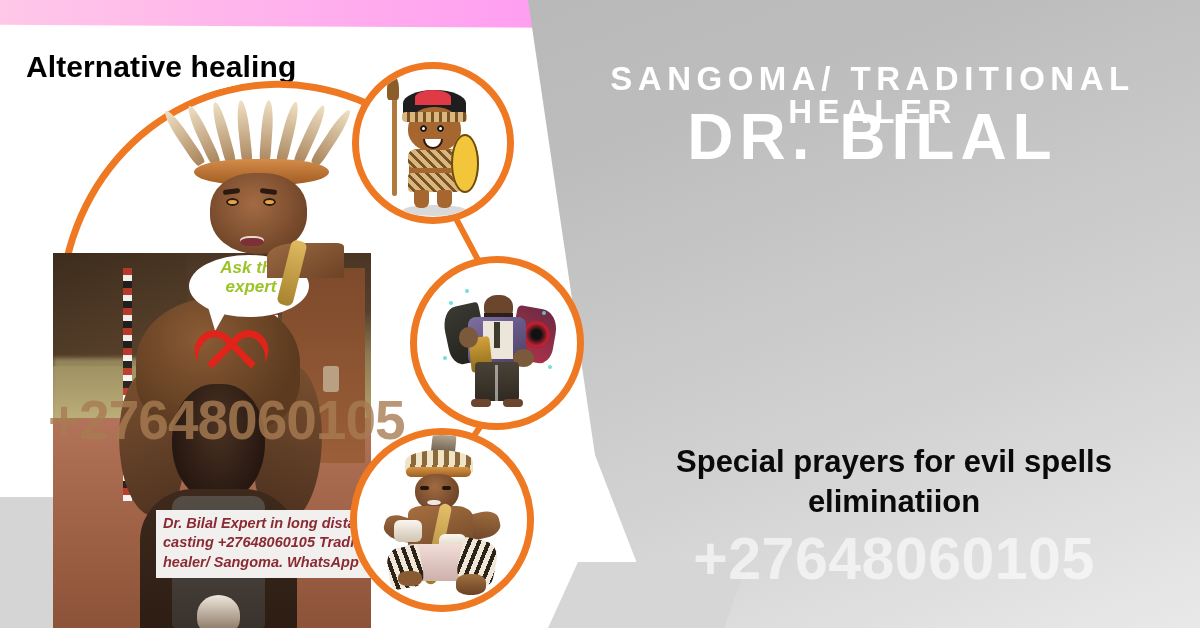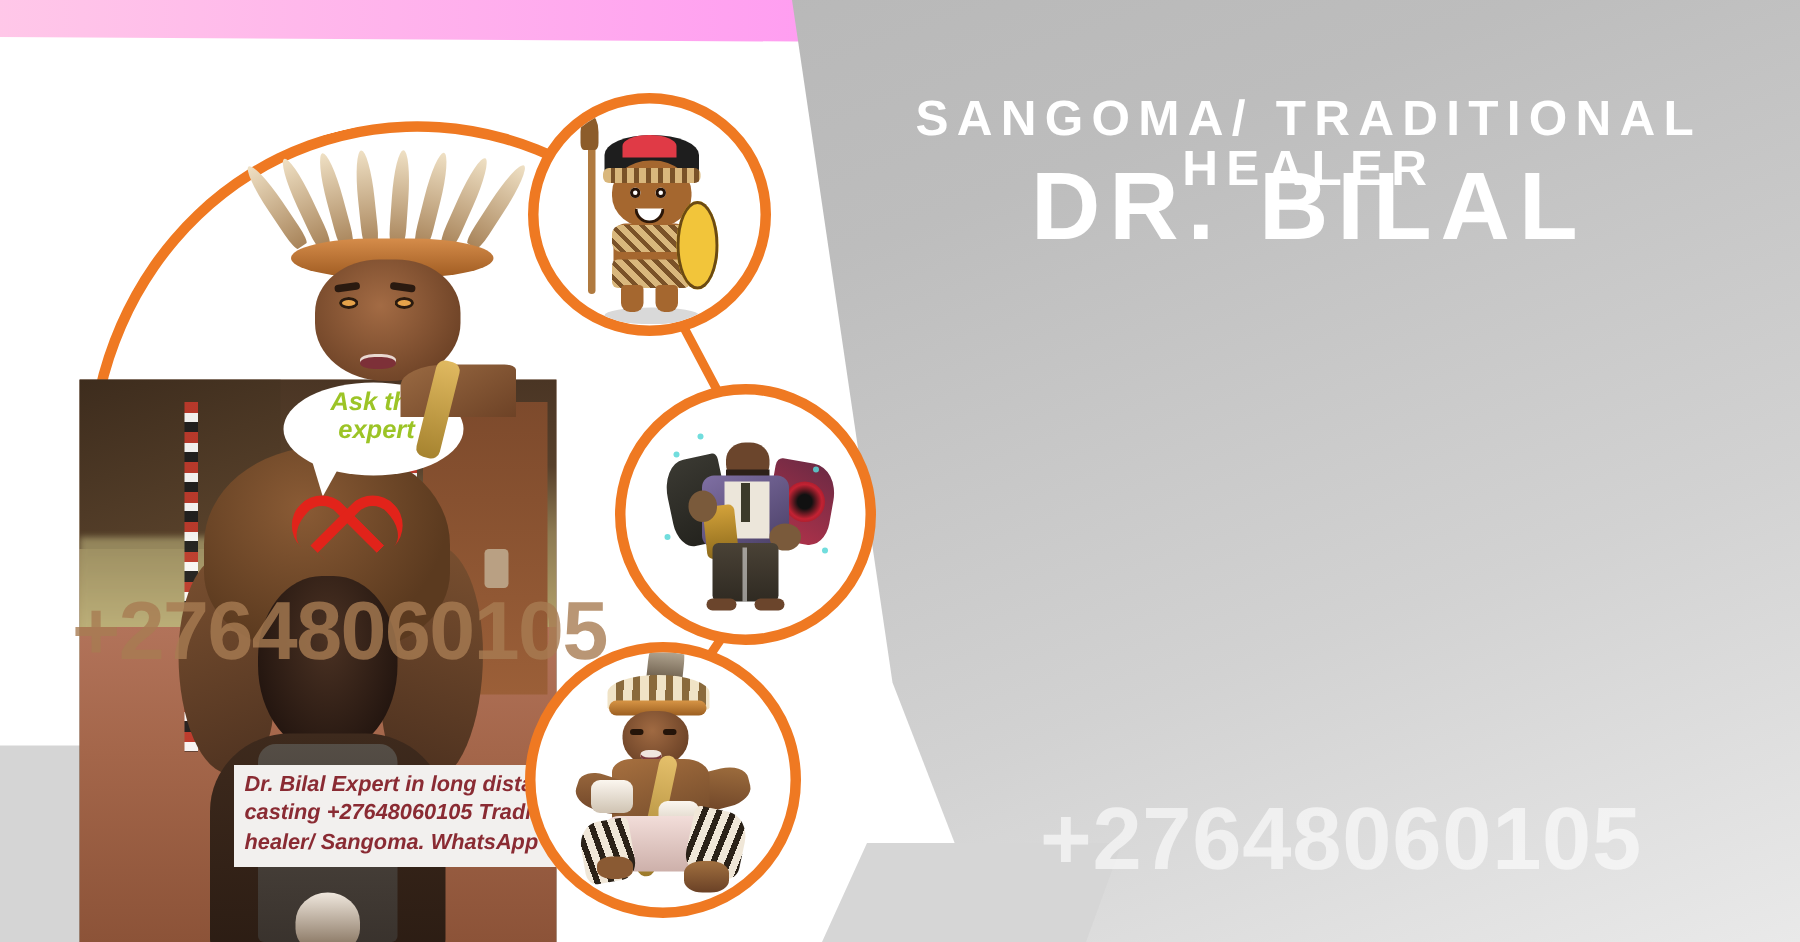--- a/index.html
+++ b/index.html
@@ -232,20 +232,21 @@
 <div id="poster">
 
   <div class="bar-pink"></div>
   <div class="bar-gray"></div>
   <div class="bar-orange-wide"></div>
 
   <div class="gray-panel"></div>
   <div class="gray-wedge-bottom"></div>
   <div class="gray-block-left"></div>
 
+  <div class="alt-heal">Alternative healing</div>
 
   <div class="big-arc"></div>
 
   <div class="connector" style="left:452px;top:208px;width:64px;transform:rotate(62deg);"></div>
   <div class="connector" style="left:484px;top:418px;width:60px;transform:rotate(124deg);"></div>
 
   <div class="photo">
     <div class="ph-sky"></div>
     <div class="ph-hut"></div>
     <div class="ph-grass"></div>
@@ -366,15 +367,16 @@
       <div class="cw-skirt"></div>
       <div class="cw-furL"></div>
       <div class="cw-furR"></div>
       <div class="cw-knee"></div>
       <div class="cw-hand"></div>
     </div>
   </div>
 
   <div class="kicker">SANGOMA/ TRADITIONAL HEALER</div>
   <div class="brand">DR. BILAL</div>
+  <div class="blacktext">Special prayers for  evil spells eliminatiion</div>
   <div class="wm-right">+27648060105</div>
 
 </div>
 
 </body></html>

